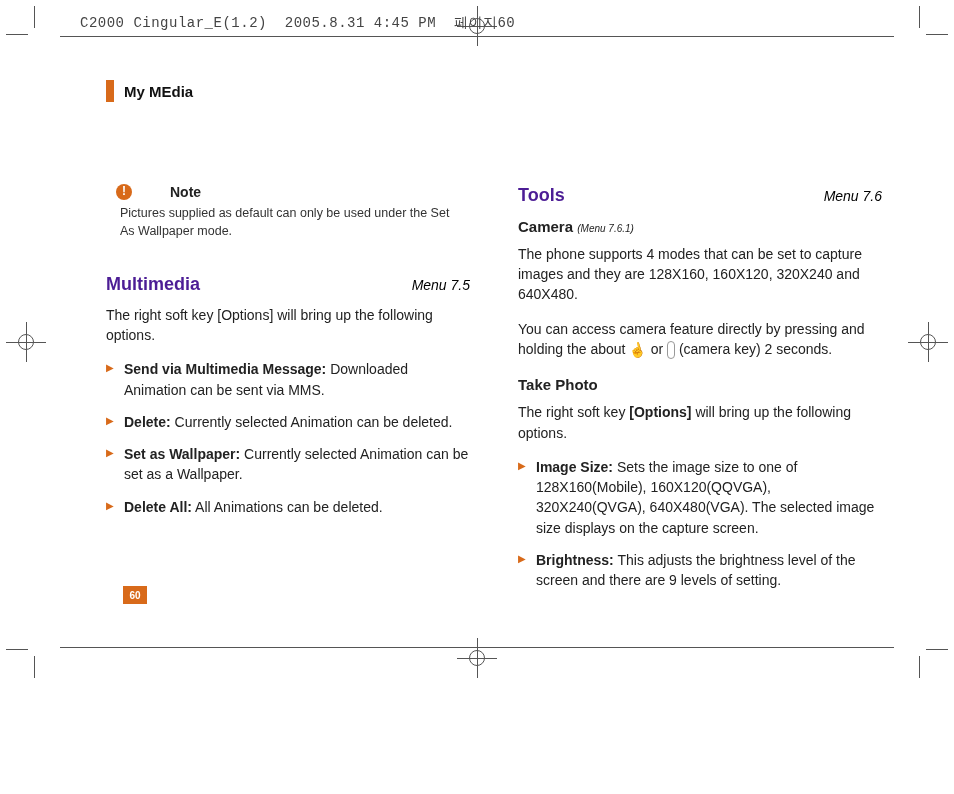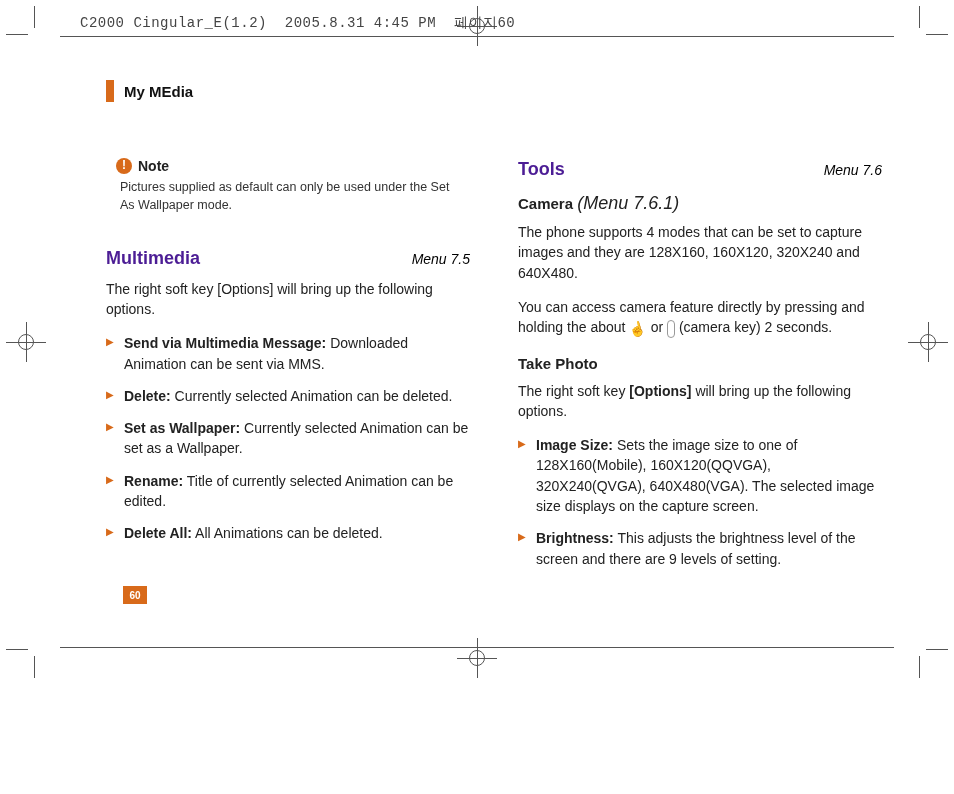--- a/index.html
+++ b/index.html
@@ -28,39 +28,39 @@
   
   .trim-top { position:absolute; top:36px; left:60px; right:60px; height:1px; background:#555; }
   .trim-bottom { position:absolute; bottom:36px; left:60px; right:60px; height:1px; background:#555; }
 
   
   .slug { position: absolute; top: 14px; left: 80px; font-size: 14px; letter-spacing: 0.5px; color: #444; font-family: "Courier New", monospace; }
 
   
   .content { position: absolute; top: 80px; left: 106px; right: 72px; bottom: 80px; }
 
-  .section-bar { display: flex; align-items: center; gap: 10px; margin-bottom: 54px; }
+  .section-bar { display: flex; align-items: center; gap: 10px; margin-bottom: 80px; }
   .orange-block { width: 8px; height: 22px; background: #d86a1a; }
   .section-title { font-weight: bold; font-size: 15px; color: #111; }
 
   .cols { display: flex; gap: 48px; }
   .col { flex: 1 1 50%; font-size: 14px; line-height: 1.45; }
 
   .note-head { display: flex; align-items: center; gap: 6px; margin-bottom: 2px; margin-left: 10px; }
   .note-icon { display:inline-flex; align-items:center; justify-content:center; width:16px; height:16px; border-radius:50%; background:#d86a1a; color:#fff; font-weight:bold; font-size:12px; }
-  .note-title { font-weight: bold; font-size: 14px; }
+  .note-title { font-weight: bold; font-size: 14px; margin-left: 32px; }
   .note-body { font-size: 12.5px; color: #333; margin: 0 0 30px 14px; padding-right: 4px; }
 
   .h2row { display: flex; align-items: baseline; justify-content: space-between; margin-bottom: 8px; }
   .h2 { color: #4c1d95; font-weight: bold; font-size: 18px; }
   .menuref { color: #000000; font-style: italic; font-size: 14px; }
 
   .para { margin-bottom: 14px; }
   .subhead { font-weight: bold; font-size: 15px; margin-bottom: 6px; }
-  .subhead .sublight { font-weight: normal; font-style: italic; font-size: 18px; }
+  .subhead .sublight { font-weight: normal; font-style: italic; font-size: 10px; }
 
   .bullets { list-style: none; padding: 0; }
   .bullets li { position: relative; padding-left: 18px; margin-bottom: 12px; }
   .bullets li::before { content: "▶"; position: absolute; left: 0; top: 2px; color: #d86a1a; font-size: 10px; }
   .bullets li .lead { font-weight: bold; }
 
   .key-icon { display:inline-block; vertical-align:middle; font-size:14px; color:#888; transform:rotate(-15deg); }
   .key-pill { display:inline-block; width:8px; height:18px; border:1px solid #999; border-radius:4px; vertical-align:middle; }
 
   .pagebadge { position:absolute; left:17px; bottom:0; width:24px; height:18px; background:#d86a1a; color:#fff; font-size:10px; font-weight:bold; display:flex; align-items:center; justify-content:center; }
@@ -136,21 +136,20 @@
         <div class="h2row">
           <span class="h2">Multimedia</span>
           <span class="menuref">Menu 7.5</span>
         </div>
         <div class="para">The right soft key [Options] will bring up the following options.</div>
 
         <ul class="bullets">
           <li><span class="lead">Send via Multimedia Message:</span> <span>Downloaded Animation can be sent via MMS.</span></li>
           <li><span class="lead">Delete:</span> <span>Currently selected Animation can be deleted.</span></li>
           <li><span class="lead">Set as Wallpaper:</span> <span>Currently selected Animation can be set as a Wallpaper.</span></li>
-          <li><span class="lead">Rename:</span> <span>Title of currently selected Animation can be edited.</span></li>
           <li><span class="lead">Delete All:</span> <span>All Animations can be deleted.</span></li>
         </ul>
       </div>
 
       <div class="col">
 
         <div class="h2row">
           <span class="h2">Tools</span>
           <span class="menuref">Menu 7.6</span>
         </div>

